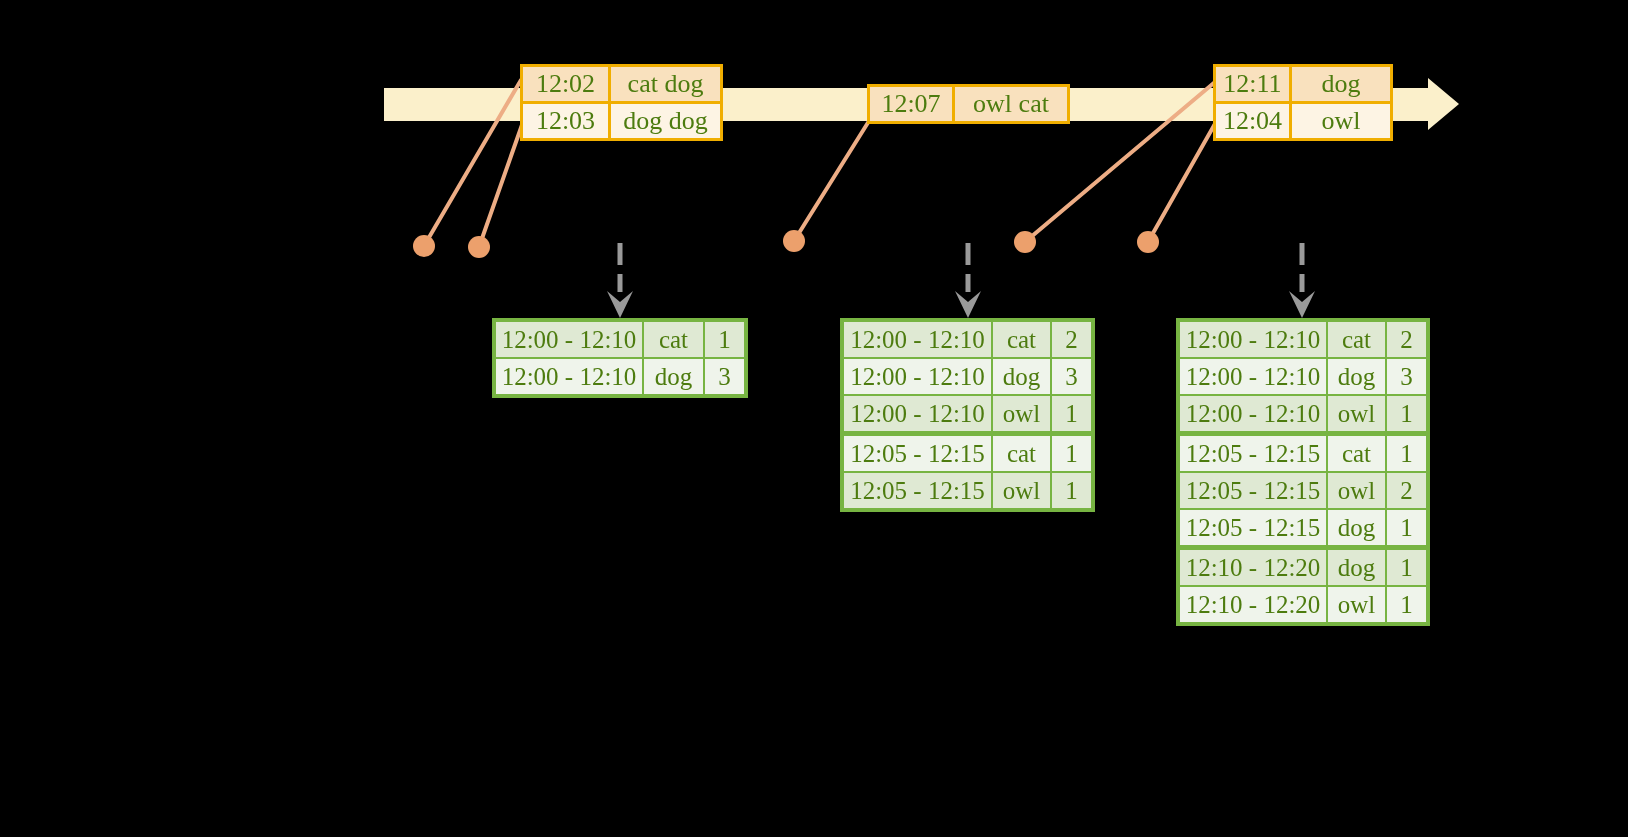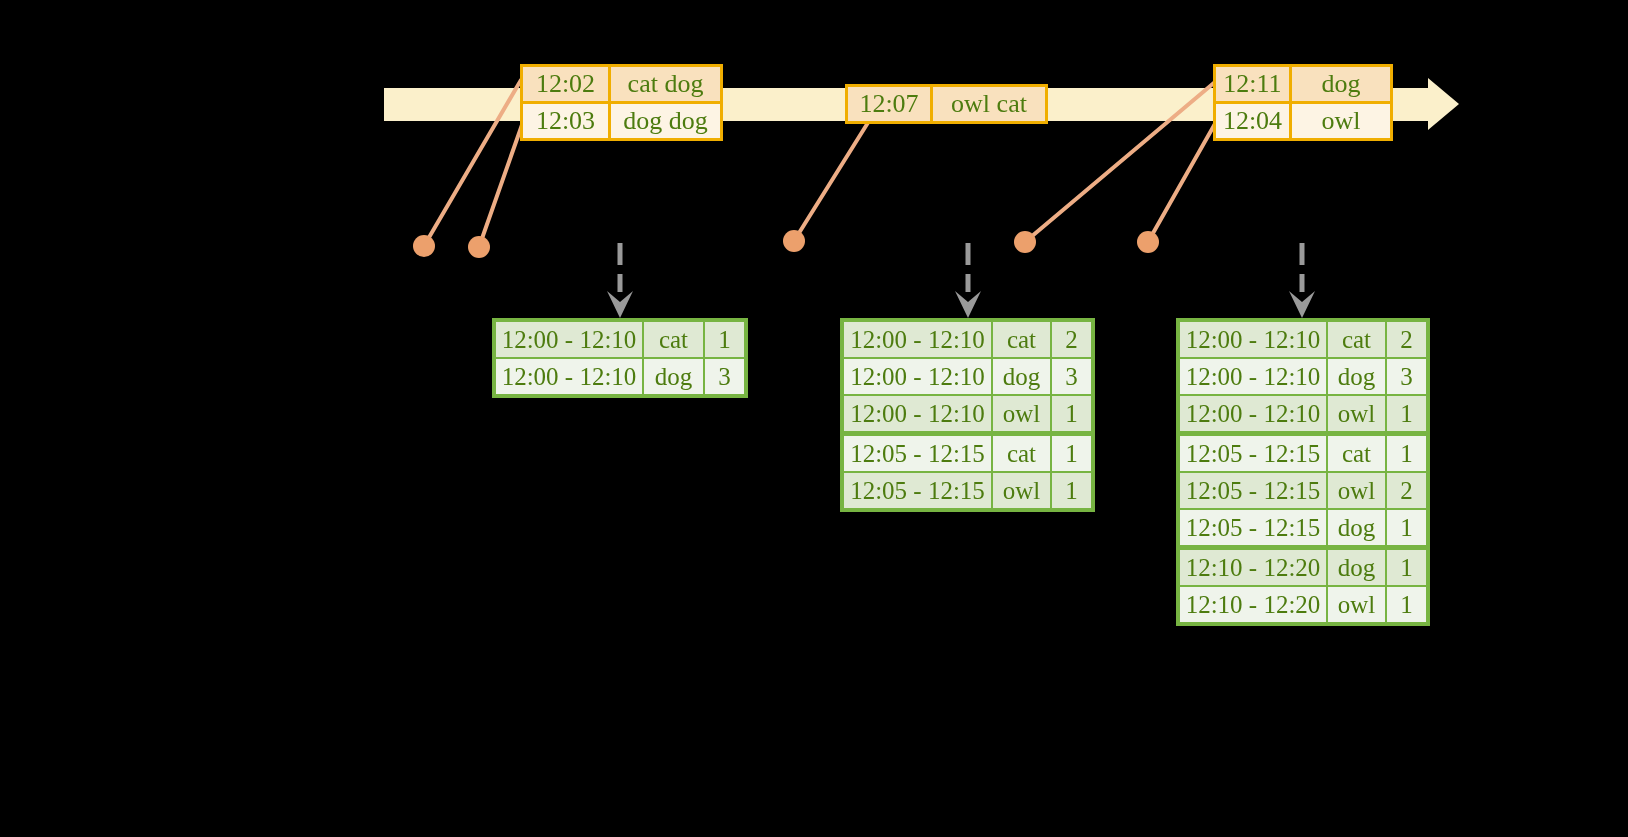--- a/index.html
+++ b/index.html
@@ -15,21 +15,21 @@
     background:#F0AE00;border:3px solid #F0AE00;
   }
   .e-row{display:grid;gap:3px;background:#F0AE00;}
   .et1 .e-row{grid-template-columns:85px 109px;}
   .et2 .e-row{grid-template-columns:82px 112px;}
   .et3 .e-row{grid-template-columns:73px 98px;}
   .e-row > div{height:34px;line-height:34px;text-align:center;font-size:26px;}
   .e-row:nth-of-type(odd)  > div{background:#F9E1BE;}
   .e-row:nth-of-type(even) > div{background:#FDF4E4;}
   .et1{left:520px;top:64px;}
-  .et2{left:845px;top:84px;}
+  .et2{left:867px;top:84px;}
   .et3{left:1213px;top:64px;}
 
   
   .g-table{
     position:absolute;z-index:2;display:flex;flex-direction:column;gap:2px;
     background:#77B442;border:4px solid #77B442;
   }
   .g-row{display:grid;gap:2px;background:#77B442;}
   .gt1 .g-row{grid-template-columns:146px 59px 39px;}
   .gt2 .g-row{grid-template-columns:147px 57px 39px;}

